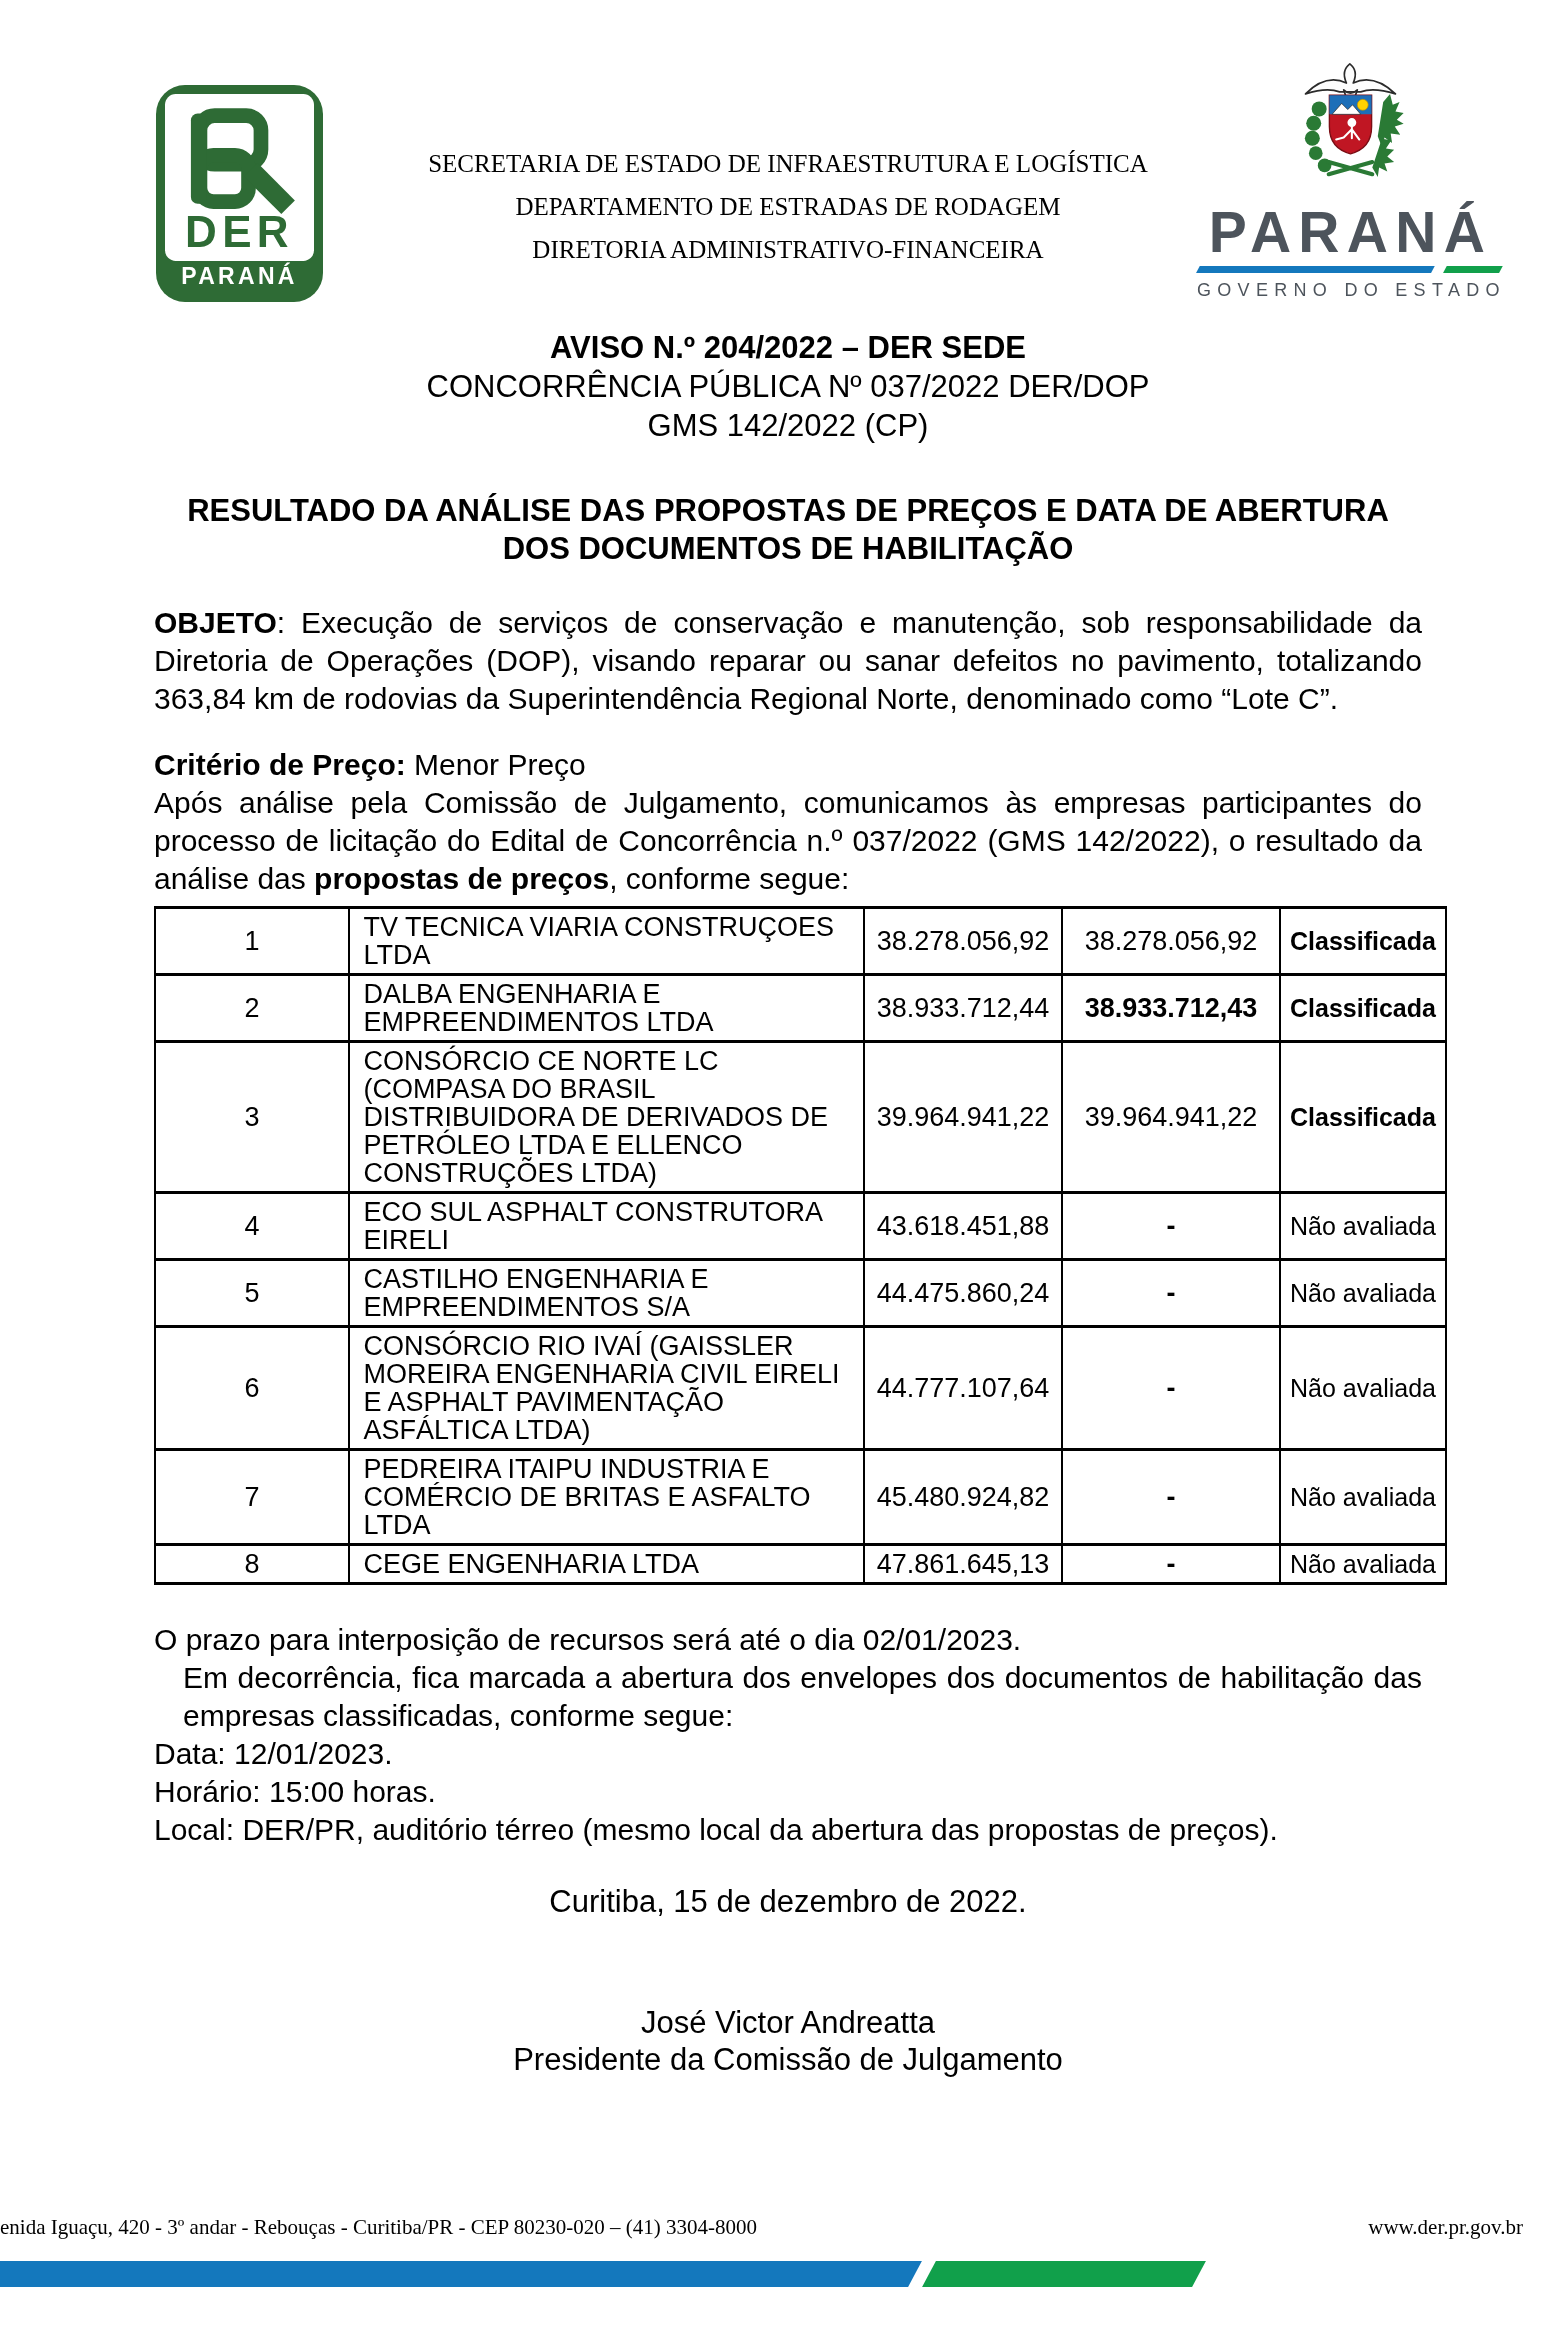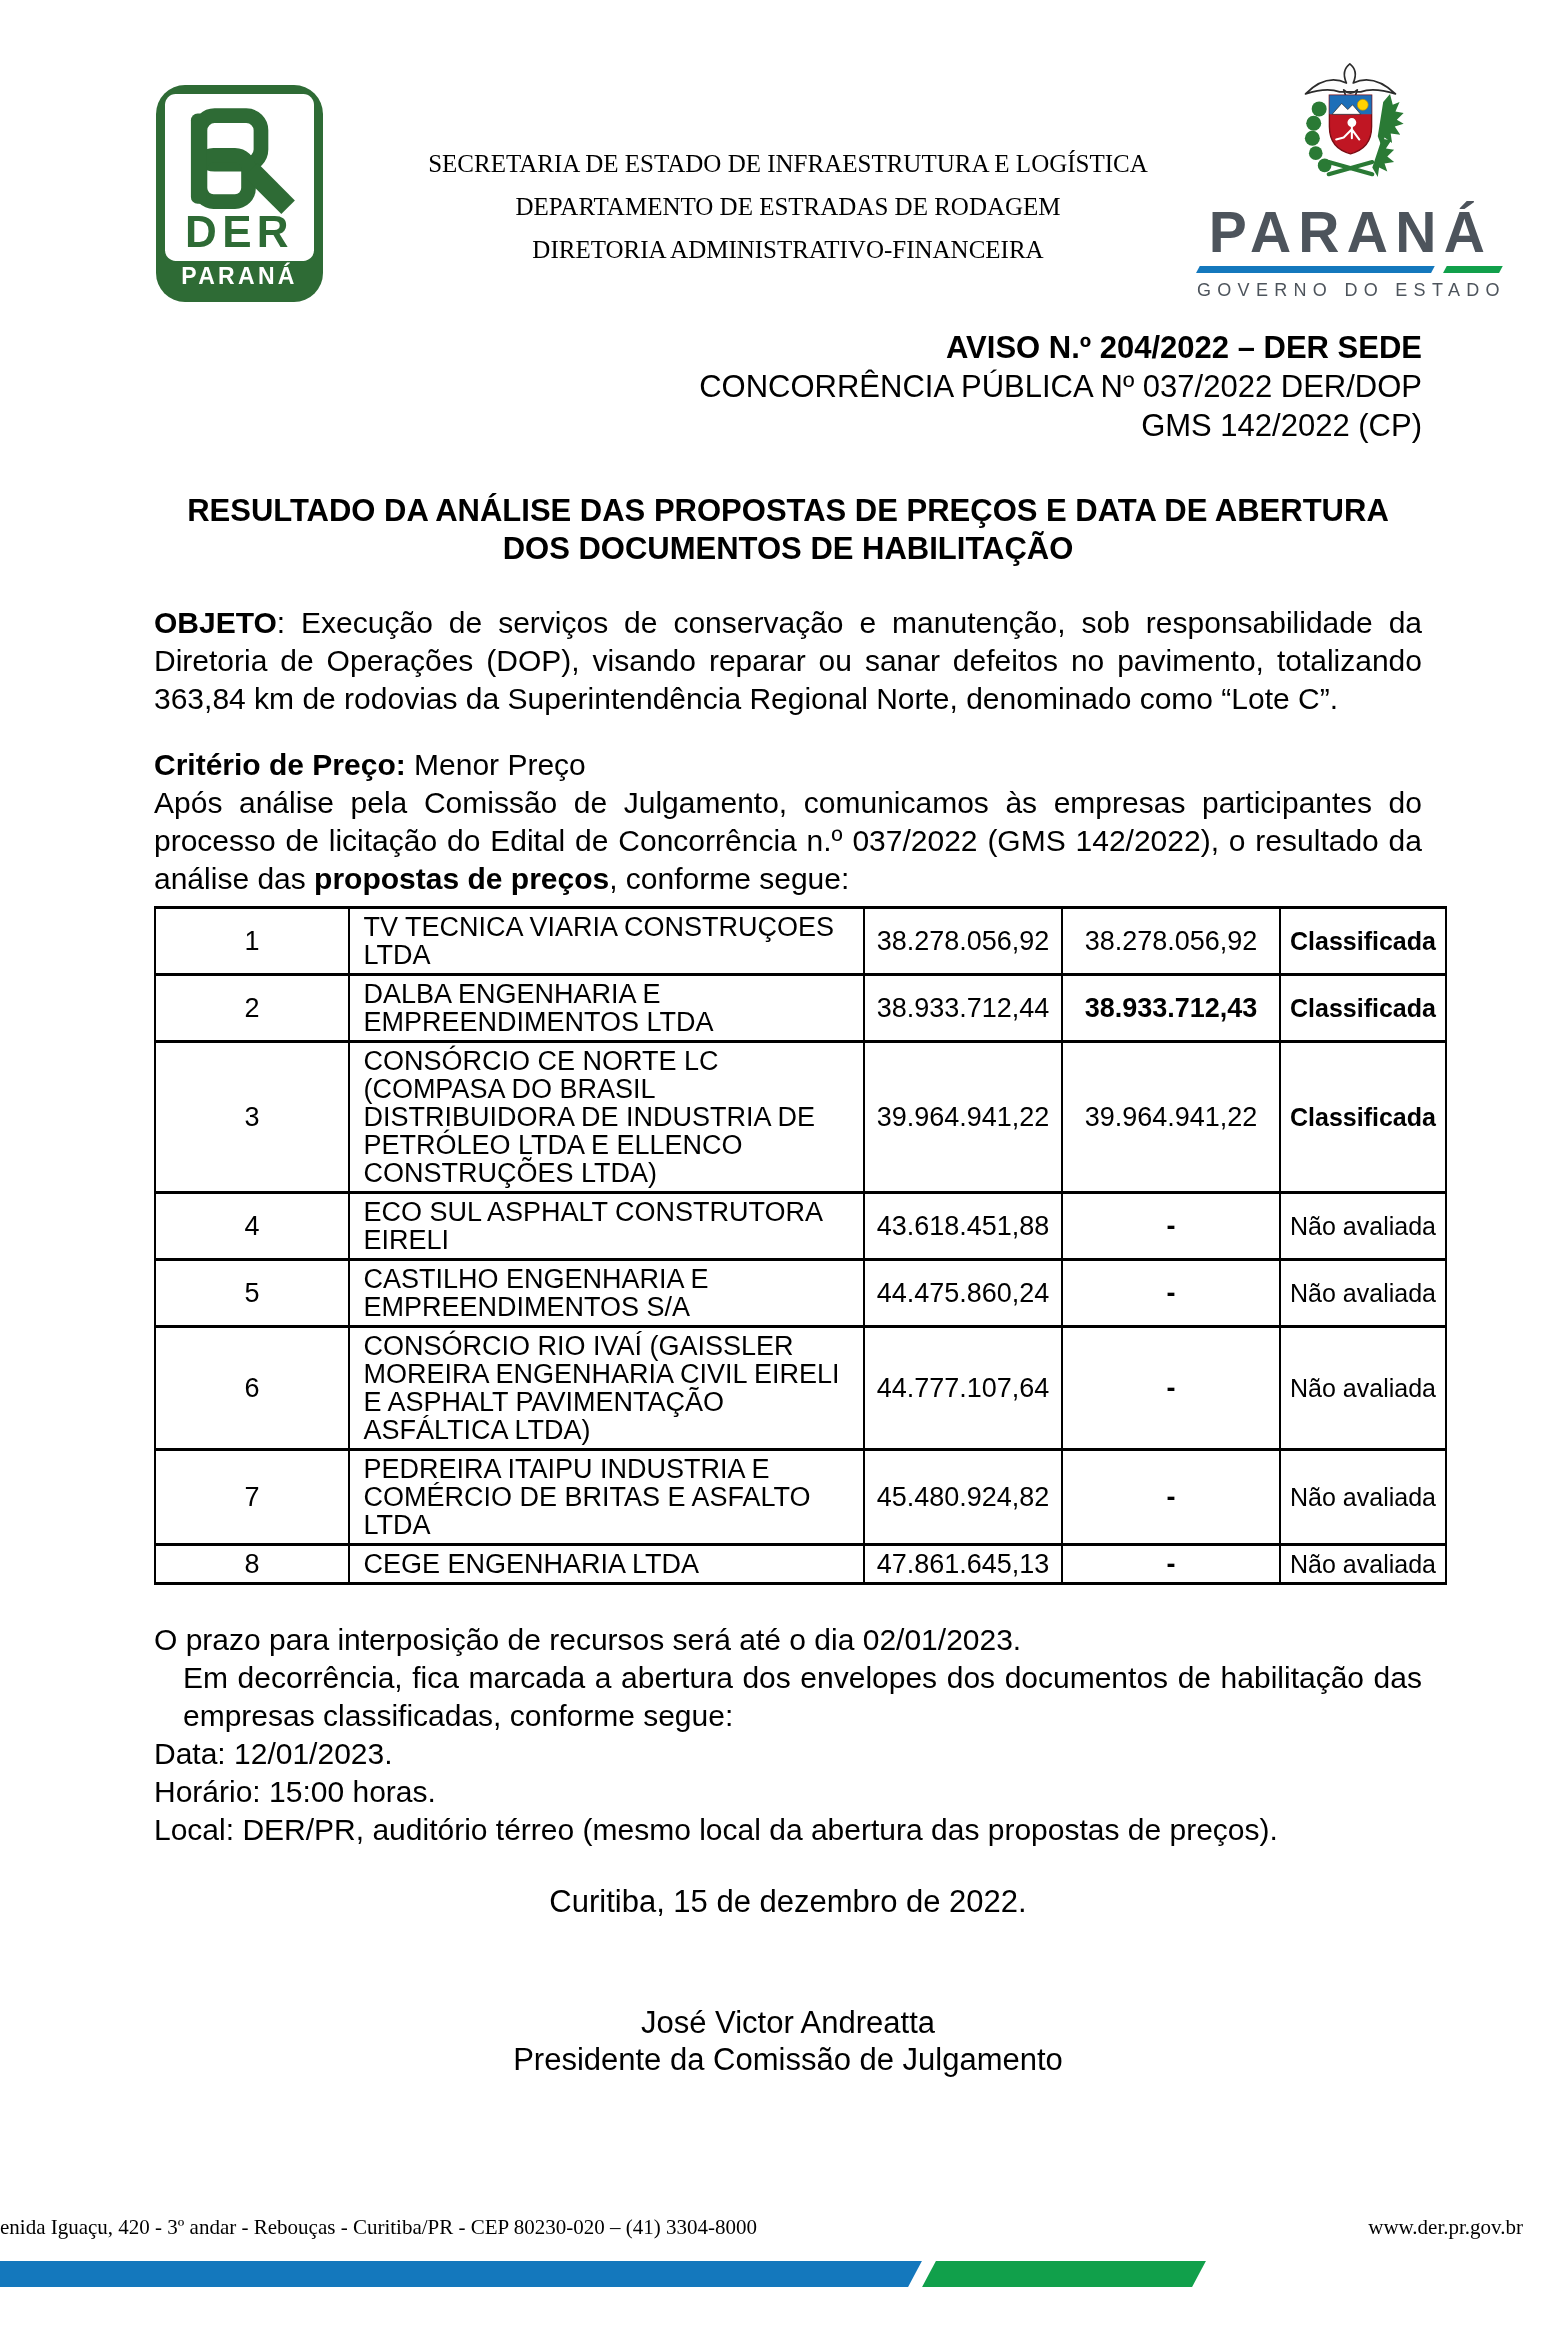--- a/index.html
+++ b/index.html
@@ -23,21 +23,21 @@
   .parana-logo{position:absolute;left:1197px;top:59px;width:307px;text-align:center;}
   .parana-logo .coat{display:block;margin:0 auto;}
   .parana-word{font-weight:bold;font-size:57px;letter-spacing:7.3px;color:#4d545c;
     line-height:60px;margin-top:1.3px;white-space:nowrap;}
   .parana-bars{position:relative;height:6.7px;margin-top:4px;}
   .parana-bars .b{position:absolute;top:0;height:6.7px;transform:skewX(-28deg);}
   .parana-bars .blue{left:1.3px;width:235px;background:#1478bd;}
   .parana-bars .green{left:248px;width:56px;background:#11a04b;}
   .parana-tag{margin-top:6.7px;font-size:18px;letter-spacing:6.3px;color:#4d545c;white-space:nowrap;}
   
-  .title-block{position:absolute;left:154px;top:328px;width:1268px;text-align:right;
+  .title-block{position:absolute;left:154px;top:328px;width:1268px;text-align:center;
     font-size:31px;line-height:39px;}
   .title-block .l1{font-weight:bold;}
   .result-heading{position:absolute;left:154px;top:492px;width:1268px;text-align:center;
     font-weight:bold;font-size:31px;line-height:38px;}
   
   .para{position:absolute;left:154px;width:1268px;font-size:30px;line-height:38px;}
   .objeto{top:604px;text-align:justify;}
   .criterio{top:746px;}
   .criterio .just{text-align:justify;}
   b{font-weight:bold;}
@@ -168,21 +168,21 @@
       </tr>
       <tr class="r2">
         <td class="rank">2</td>
         <td class="lic">DALBA ENGENHARIA E EMPREENDIMENTOS LTDA</td>
         <td class="num">38.933.712,44</td>
         <td class="num bold">38.933.712,43</td>
         <td class="res bold">Classificada</td>
       </tr>
       <tr class="r3">
         <td class="rank">3</td>
-        <td class="lic">CONSÓRCIO CE NORTE LC (COMPASA DO BRASIL DISTRIBUIDORA DE INDUSTRIA DE PETRÓLEO LTDA E ELLENCO CONSTRUÇÕES LTDA)</td>
+        <td class="lic">CONSÓRCIO CE NORTE LC (COMPASA DO BRASIL DISTRIBUIDORA DE DERIVADOS DE PETRÓLEO LTDA E ELLENCO CONSTRUÇÕES LTDA)</td>
         <td class="num">39.964.941,22</td>
         <td class="num">39.964.941,22</td>
         <td class="res bold">Classificada</td>
       </tr>
       <tr class="r4">
         <td class="rank">4</td>
         <td class="lic">ECO SUL ASPHALT CONSTRUTORA EIRELI</td>
         <td class="num">43.618.451,88</td>
         <td class="num bold">-</td>
         <td class="res">Não avaliada</td>

